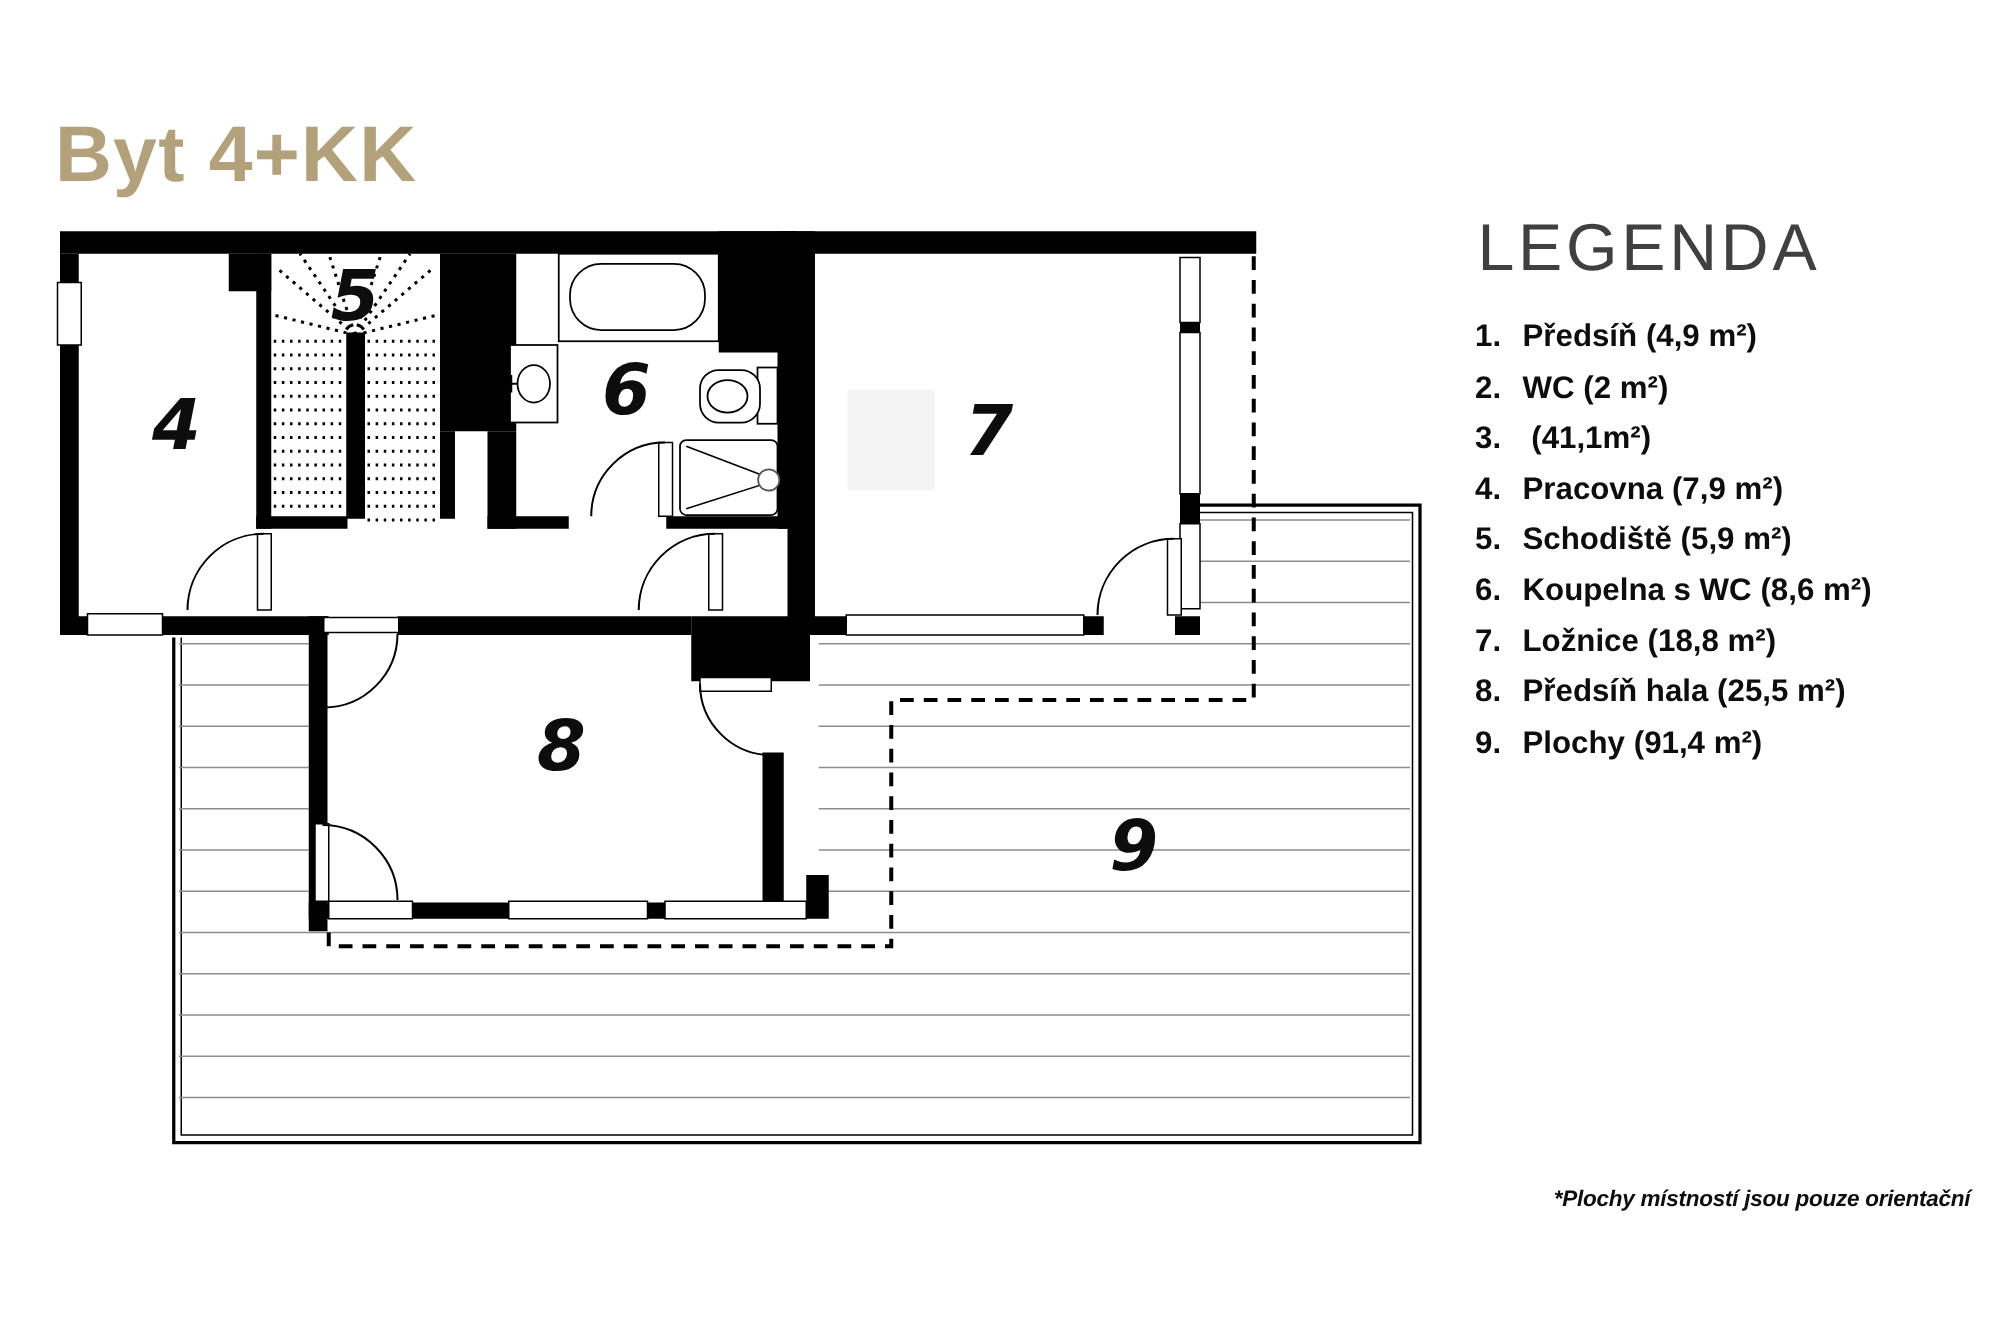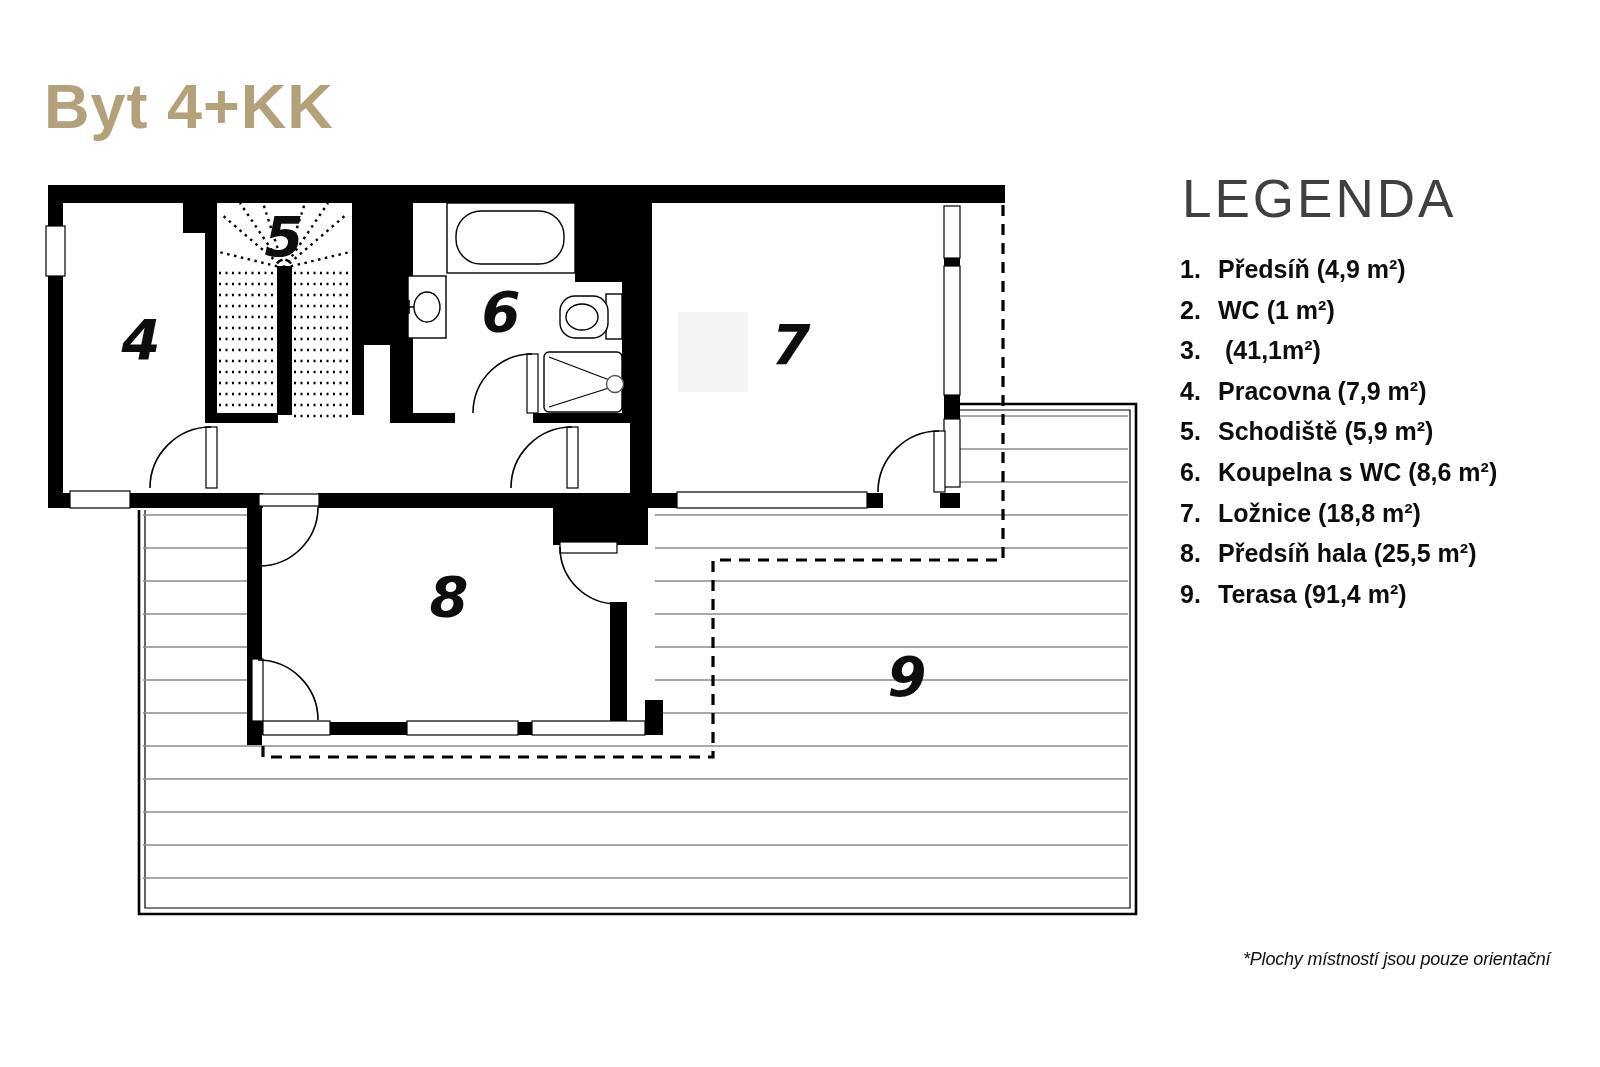--- a/index.html
+++ b/index.html
@@ -1,31 +1,31 @@
 <!DOCTYPE html>
 <html><head>
 <meta charset="utf-8">
 <style>
   html,body{margin:0;padding:0;background:#ffffff;}
   body{width:1600px;height:1067px;position:relative;overflow:hidden;
        font-family:"Liberation Sans",sans-serif;color:#0d0d0d;}
-  .page-title{position:absolute;left:44px;top:70px;font-size:63px;font-weight:bold;
+  .page-title{position:absolute;left:44px;top:88px;font-size:63px;font-weight:bold;
        color:#b2a17b;letter-spacing:1px;}
   .plan-svg{position:absolute;left:0;top:0;}
   .legend{position:absolute;left:1180px;top:168px;width:400px;}
   .legend-heading{margin:0 0 26px 2px;font-size:53px;font-weight:200;color:#404040;
        letter-spacing:3px;}
   .legend-items{margin:0;padding:0;list-style:none;}
   .legend-item{display:flex;align-items:baseline;height:40.6px;font-size:25px;}
   .legend-item .num{font-weight:bold;width:38px;flex:0 0 38px;}
   .legend-item .name{font-weight:bold;white-space:nowrap;text-align:center;}
   .legend-item .area{font-weight:bold;margin-left:7px;white-space:nowrap;}
   .legend-total{margin-top:44px;font-size:27px;font-weight:bold;}
   .footnote{position:absolute;left:1243px;top:949px;font-size:18px;font-style:italic;
-       font-weight:normal;letter-spacing:-0.2px;}
+       font-weight:bold;letter-spacing:-0.2px;}
   .room-num{font-family:"DejaVu Sans",sans-serif;font-size:56px;font-weight:bold;
        font-style:italic;fill:#0d0d0d;}
 </style>
 </head>
 <body>
 
 <div class="page-title">Byt 4+KK</div>
 
 <svg class="plan-svg" width="1600" height="1067" viewBox="0 0 1600 1067">
   <defs>
@@ -137,21 +137,21 @@
   <h2 class="legend-heading">LEGENDA</h2>
   <ol class="legend-items">
     <li class="legend-item">
         <span class="num">1.</span>
         <span class="name">Předsíň</span>
         <span class="area">(4,9 m²)</span>
       </li>
     <li class="legend-item">
         <span class="num">2.</span>
         <span class="name">WC</span>
-        <span class="area">(1 m²)</span>
+        <span class="area">(2 m²)</span>
       </li>
     <li class="legend-item">
         <span class="num">3.</span>
         <span class="area">(41,1m²)</span>
       </li>
     <li class="legend-item">
         <span class="num">4.</span>
         <span class="name">Pracovna</span>
         <span class="area">(7,9 m²)</span>
       </li>
@@ -170,19 +170,19 @@
         <span class="name">Ložnice</span>
         <span class="area">(18,8 m²)</span>
       </li>
     <li class="legend-item">
         <span class="num">8.</span>
         <span class="name">Předsíň hala</span>
         <span class="area">(25,5 m²)</span>
       </li>
     <li class="legend-item">
         <span class="num">9.</span>
-        <span class="name">Terasa</span>
+        <span class="name">Plochy</span>
         <span class="area">(91,4 m²)</span>
       </li>
   </ol>
 </div>
 
 <div class="footnote">*Plochy místností jsou pouze orientační</div>
 
 </body></html>

